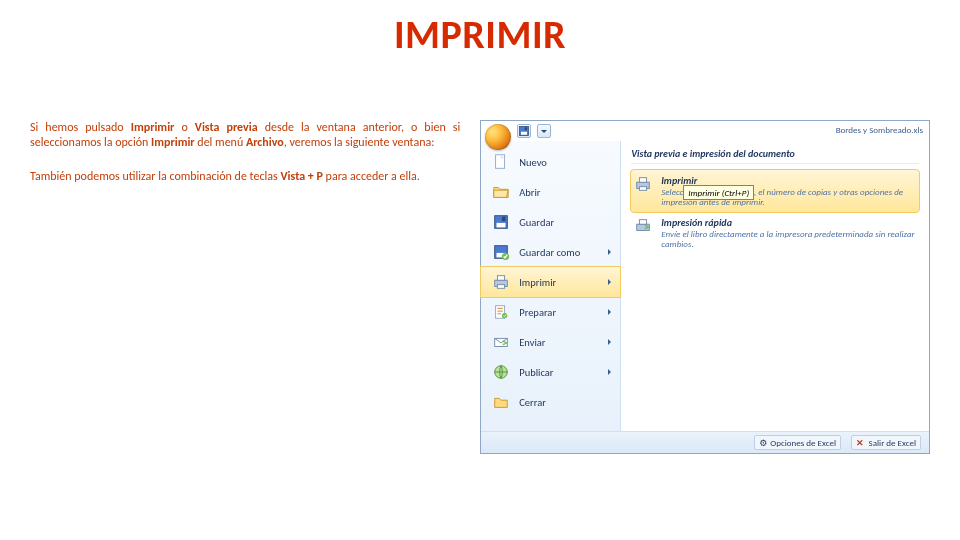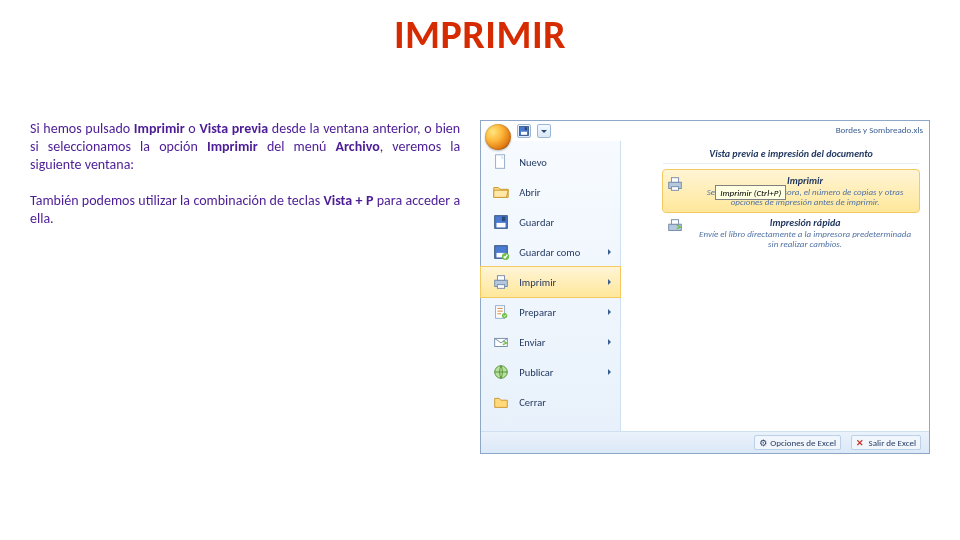--- a/index.html
+++ b/index.html
@@ -2,36 +2,36 @@
 <html><head>
 <meta charset="utf-8">
 <style>
   * { box-sizing: border-box; margin: 0; padding: 0; font-family: "Segoe UI", Calibri, Arial, sans-serif; }
   html, body { width: 960px; height: 540px; background: #fff; }
   .slide { width: 960px; height: 540px; position: relative; padding-top: 10px; }
 
   .title { text-align: center; font-size: 40px; font-weight: 700; color: #d62a00; letter-spacing: .5px; }
 
   .content { position: absolute; left: 30px; top: 120px; width: 900px; display: flex; gap: 20px; }
-  .textcol { width: 440px; font-size: 14px; color: #4c1d95; line-height: 1.28; }
+  .textcol { width: 440px; font-size: 12px; color: #c2410c; line-height: 1.28; }
   .textcol p { margin-bottom: 18px; text-align: justify; }
   .b { font-weight: 700; }
 
   
-  .office { width: 460px; background: #fff; border: 1px solid #8ea7c6; font-size: 10px; color: #1f355e; position: relative; text-align: center; }
+  .office { width: 460px; background: #fff; border: 1px solid #8ea7c6; font-size: 10px; color: #1f355e; position: relative; }
   
   .qat { height: 20px; display: flex; align-items: center; padding-left: 4px; gap: 6px; }
   .orb { width: 26px; height: 26px; border-radius: 50%; position: relative; top: 6px;
          background: radial-gradient(circle at 30% 30%, #ffe680 0%, #ffb93d 35%, #e07a12 70%, #7a3c05 100%);
          box-shadow: 0 0 2px #00000060 inset, 0 1px 2px #00000040; }
   .qat .qbtn { width: 14px; height: 14px; border: 1px solid #9bb7d6; background: linear-gradient(#f5faff,#d8e7f7); display: flex; align-items: center; justify-content: center; border-radius: 2px; }
   .qat .drop::after { content: ""; border: 3px solid transparent; border-top-color: #2c4a76; display: inline-block; position: relative; top: 2px; }
   .wintitle { position: absolute; right: 6px; top: 3px; font-size: 9px; color: #3a5e8f; }
 
-  .menubody { display: flex; height: 290px; gap: 32px; }
+  .menubody { display: flex; height: 290px; }
   .leftcol { width: 140px; background: linear-gradient(#f7fbff,#e8f1fb); border-right: 1px solid #cfe0f2; padding: 6px 0; }
   .mitem { display: flex; align-items: center; gap: 8px; padding: 5px 10px; cursor: default; position: relative; }
   .mitem:hover, .mitem.sel { background: linear-gradient(#fff5d6,#ffe79a); outline: 1px solid #f4c95f; }
   .mitem .lab { font-size: 10.5px; color: #1f355e; }
   .mitem .caret { position: absolute; right: 6px; top: 50%; transform: translateY(-50%); border: 3px solid transparent; border-left-color: #3a5e8f; }
   .ic { width: 20px; height: 20px; border-radius: 2px; display: inline-flex; align-items: center; justify-content: center; flex-shrink: 0; }
   .ic svg { width: 18px; height: 18px; }
 
   .rightcol { flex: 1; background: #fff; padding: 6px 10px; font-size: 9px; font-style: italic; }
   .rhead { font-weight: 700; color: #1f355e; font-size: 10px; margin-bottom: 6px; padding-bottom: 3px; border-bottom: 1px solid #e5edf7; }

